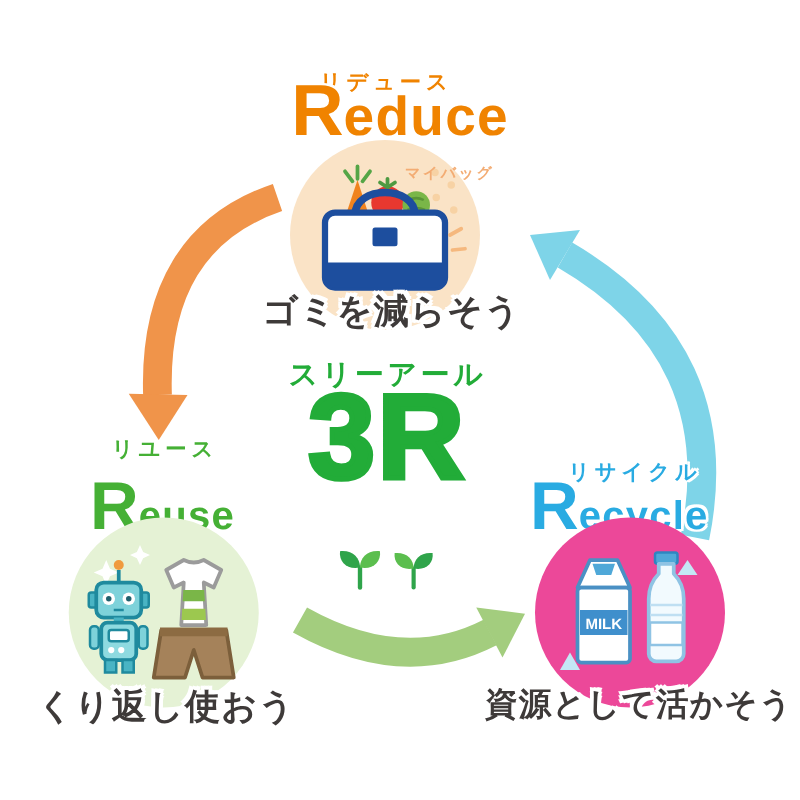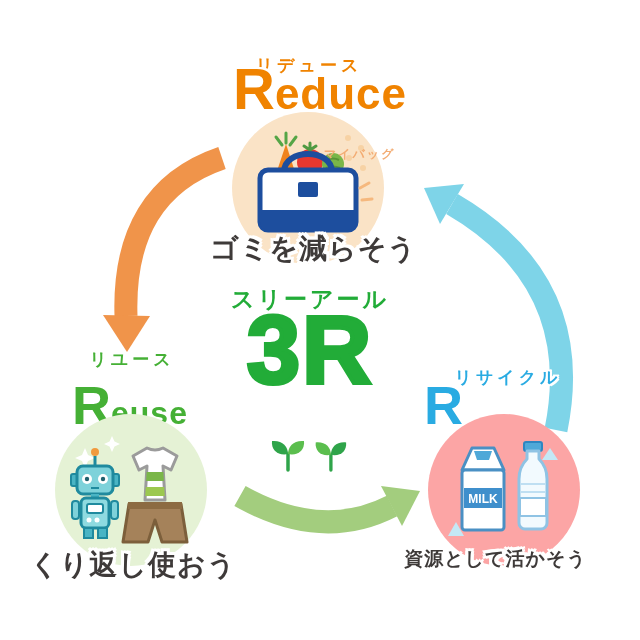--- a/index.html
+++ b/index.html
@@ -48,21 +48,21 @@
   .center-color { color: #22AC38; }
 
   .circle {
     position: absolute;
     width: 152px;
     height: 152px;
     border-radius: 50%;
   }
   .reduce-circle { left: 232px; top: 112px; background: #FAE3C6; }
   .reuse-circle { left: 55px; top: 414px; background: #E5F2D5; }
-  .recycle-circle { left: 428px; top: 414px; background: #fca5a5; }
+  .recycle-circle { left: 428px; top: 414px; background: #ec4899; }
 
   .caption {
     position: absolute;
     font-weight: bold;
     font-size: 28px;
     color: #3E3A39;
     letter-spacing: 1px;
     text-align: center;
     white-space: nowrap;
     text-shadow: -3px -3px 0 #fff, 0 -3px 0 #fff, 3px -3px 0 #fff,
@@ -73,21 +73,20 @@
 
   .badge {
     position: absolute;
     left: 324px;
     top: 130px;
     font-size: 12px;
     font-weight: bold;
     color: #F3AC73;
     letter-spacing: 2px;
     white-space: nowrap;
-    margin-top: 16px;
   }
 
   .center-kat {
     left: 230px; top: 284px; width: 160px;
     font-size: 23px; letter-spacing: 3px;
   }
   .center-3r {
     position: absolute;
     left: 210px; top: 302px; width: 200px;
     text-align: center;
@@ -233,20 +232,21 @@
       </g>
     </svg>
   </div>
 
   <div class="caption" style="left:30px; top:546px; width:200px;font-family:Liberation Mono, monospace;">くり返し使おう</div>
 
   <div class="kat recycle-color" style="left:428px; top:366px; width:160px;font-family:Liberation Mono, monospace;">リサイクル</div>
 
   <div class="title title-sm recycle-color" style="left:424px; top:378px;">
     <span class="initial">R</span>
+      <span class="rest">ecycle</span>
   </div>
 
   <div class="circle recycle-circle">
     <svg width="152" height="152" viewBox="0 0 152 152">
 
       <g fill="#C4E8F5">
         <polygon points="28,108 36,122 20,122"></polygon>
         <polygon points="122,34 130,46 114,46"></polygon>
       </g>
 
@@ -260,15 +260,15 @@
 
       <g>
         <rect x="96" y="28" width="18" height="9" rx="2" fill="#4FA8D8" stroke="#2E86C1" stroke-width="2"></rect>
         <path d="M 99 37 h 12 v 8 c 6 6 8 12 8 20 v 44 a 6 6 0 0 1 -6 6 h -16 a 6 6 0 0 1 -6 -6 v -44 c 0 -8 2 -14 8 -20 z" fill="#F2FAFE" stroke="#8FC3E4" stroke-width="3" stroke-linejoin="round"></path>
         <path d="M 92 70 h 26 M 92 78 h 26" stroke="#BFDFF2" stroke-width="2"></path>
         <rect x="92" y="84" width="26" height="18" fill="#ffffff" stroke="#8FC3E4" stroke-width="2"></rect>
       </g>
     </svg>
   </div>
 
-  <div class="caption" style="left:388px; top:546px; width:215px; font-size:19px;">資源として活かそう</div>
+  <div class="caption" style="left:388px; top:546px; width:215px; font-size:26px;">資源として活かそう</div>
 
 </div>
 
 </body></html>

